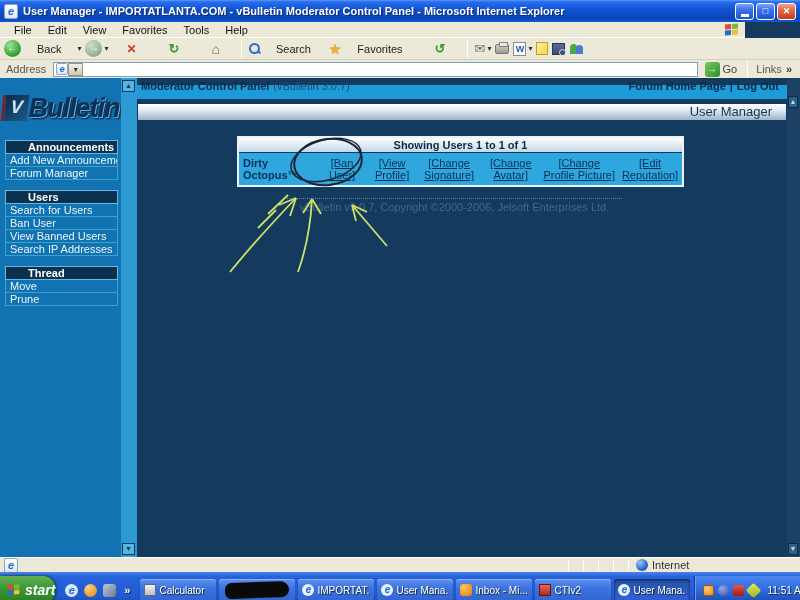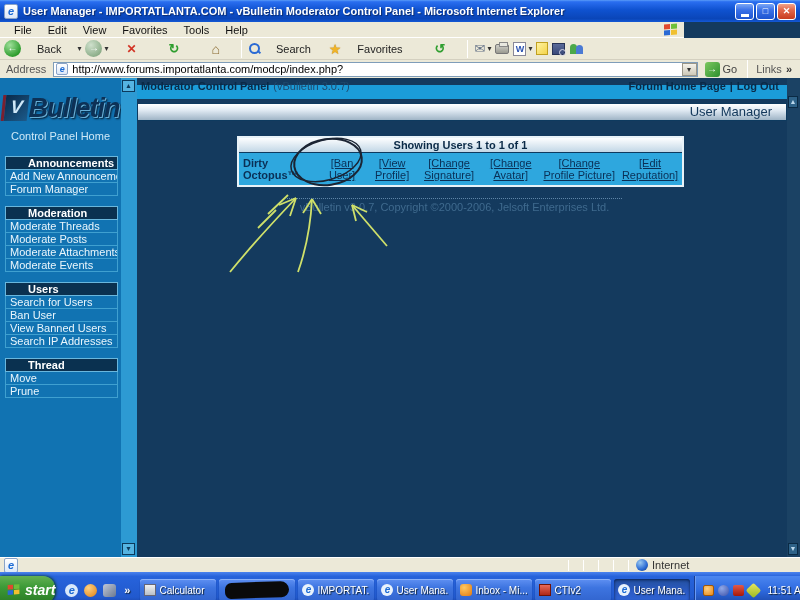--- a/index.html
+++ b/index.html
@@ -17,21 +17,21 @@
   .title-text { color:#fff; font-weight:bold; font-size:11px; margin-left:5px; white-space:nowrap;
     overflow:hidden; text-shadow:1px 1px 1px #0a2a6a; flex:1 1 auto; }
   .win-btns { display:flex; gap:2px; flex:0 0 auto; }
   .win-btn { width:19px; height:17px; border-radius:3px; border:1px solid #fff; color:#fff;
     font-size:9px; line-height:15px; text-align:center; font-weight:bold;
     background:linear-gradient(180deg,#7ba6f5 0%,#3a71e8 40%,#1e55d0 100%); }
   .win-btn.close { background:linear-gradient(180deg,#f2a38a 0%,#e2674a 40%,#c83c1e 100%); }
   .min-glyph { display:inline-block; width:8px; height:3px; background:#fff; margin-top:10px; }
 
   
-  .menubar { position:absolute; top:22px; left:0; width:684px; height:16px; background:#ECE9D8;
+  .menubar { position:absolute; top:22px; left:0; width:745px; height:16px; background:#ECE9D8;
     border-bottom:1px solid #fff; display:flex; align-items:center; font-size:11px; color:#111;
     padding-left:6px; gap:0; }
   .menu-item { padding:1px 8px; }
   .menubar-spacer { flex:1; }
   .win-flag { width:14px; height:12px; display:grid; grid-template-columns:6px 6px;
     grid-template-rows:5px 5px; gap:1px; margin-right:6px; transform:skewY(-4deg); }
   .win-flag i { display:block; }
   .wf-r{background:#e0492f;} .wf-g{background:#6fbf3a;} .wf-b{background:#2a6ad4;} .wf-y{background:#f0c030;}
 
   
@@ -259,56 +259,47 @@
     </div>
     <span class="note"></span>
     <span class="book"></span>
     <span class="people"></span>
   </div>
 
   <div class="addressbar">
     <span class="addr-label">Address</span>
     <div class="addr-field">
       <span class="ie-page-icon">e</span>
-      <span class="addr-url">http://www.forums.importatlanta.com/modcp/index.php?</span>
       <span class="addr-drop">▾</span>
     </div>
     <div class="go-btn">
       <span class="go-icon">→</span>
       <span>Go</span>
     </div>
     <span class="sep"></span>
     <div class="links-area">
       <span>Links</span>
       <span class="links-chevron">»</span>
     </div>
   </div>
 
   <div class="content">
 
     <div class="sidebar">
       <div class="logo-row">
         <span class="logo-mark">V</span>
         <span class="logo-text">Bulletin</span>
       </div>
-      <div class="cp-home">Control Panel Home</div>
 
       <div class="sb-section">
         <div class="sb-header">Announcements</div>
         <div class="sb-item">Add New Announcement</div>
         <div class="sb-item">Forum Manager</div>
       </div>
 
-      <div class="sb-section">
-        <div class="sb-header">Moderation</div>
-        <div class="sb-item">Moderate Threads</div>
-        <div class="sb-item">Moderate Posts</div>
-        <div class="sb-item">Moderate Attachments</div>
-        <div class="sb-item">Moderate Events</div>
-      </div>
 
       <div class="sb-section">
         <div class="sb-header">Users</div>
         <div class="sb-item">Search for Users</div>
         <div class="sb-item">Ban User</div>
         <div class="sb-item">View Banned Users</div>
         <div class="sb-item">Search IP Addresses</div>
       </div>
 
       <div class="sb-section">

